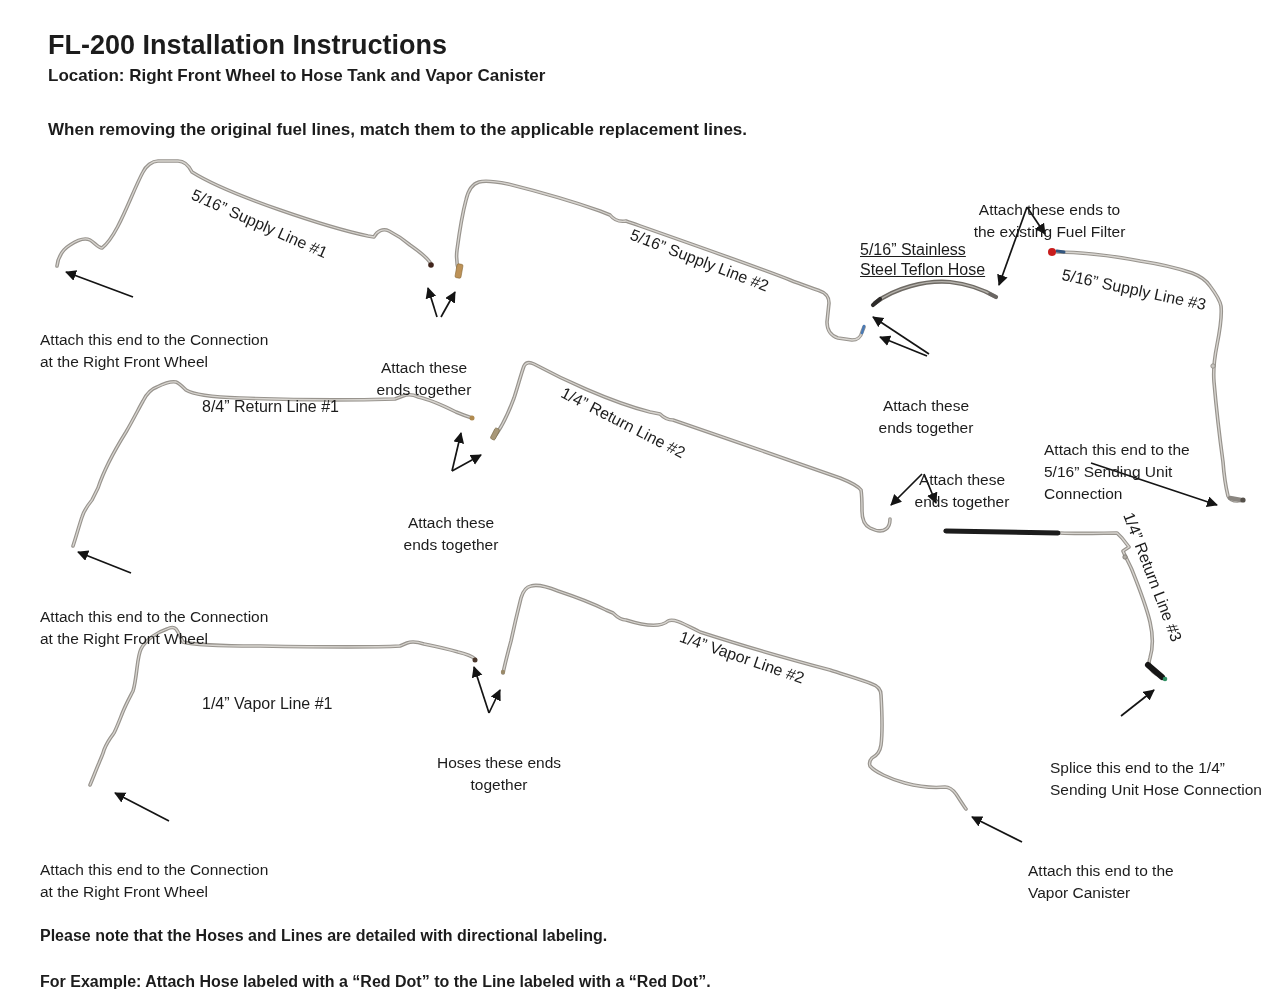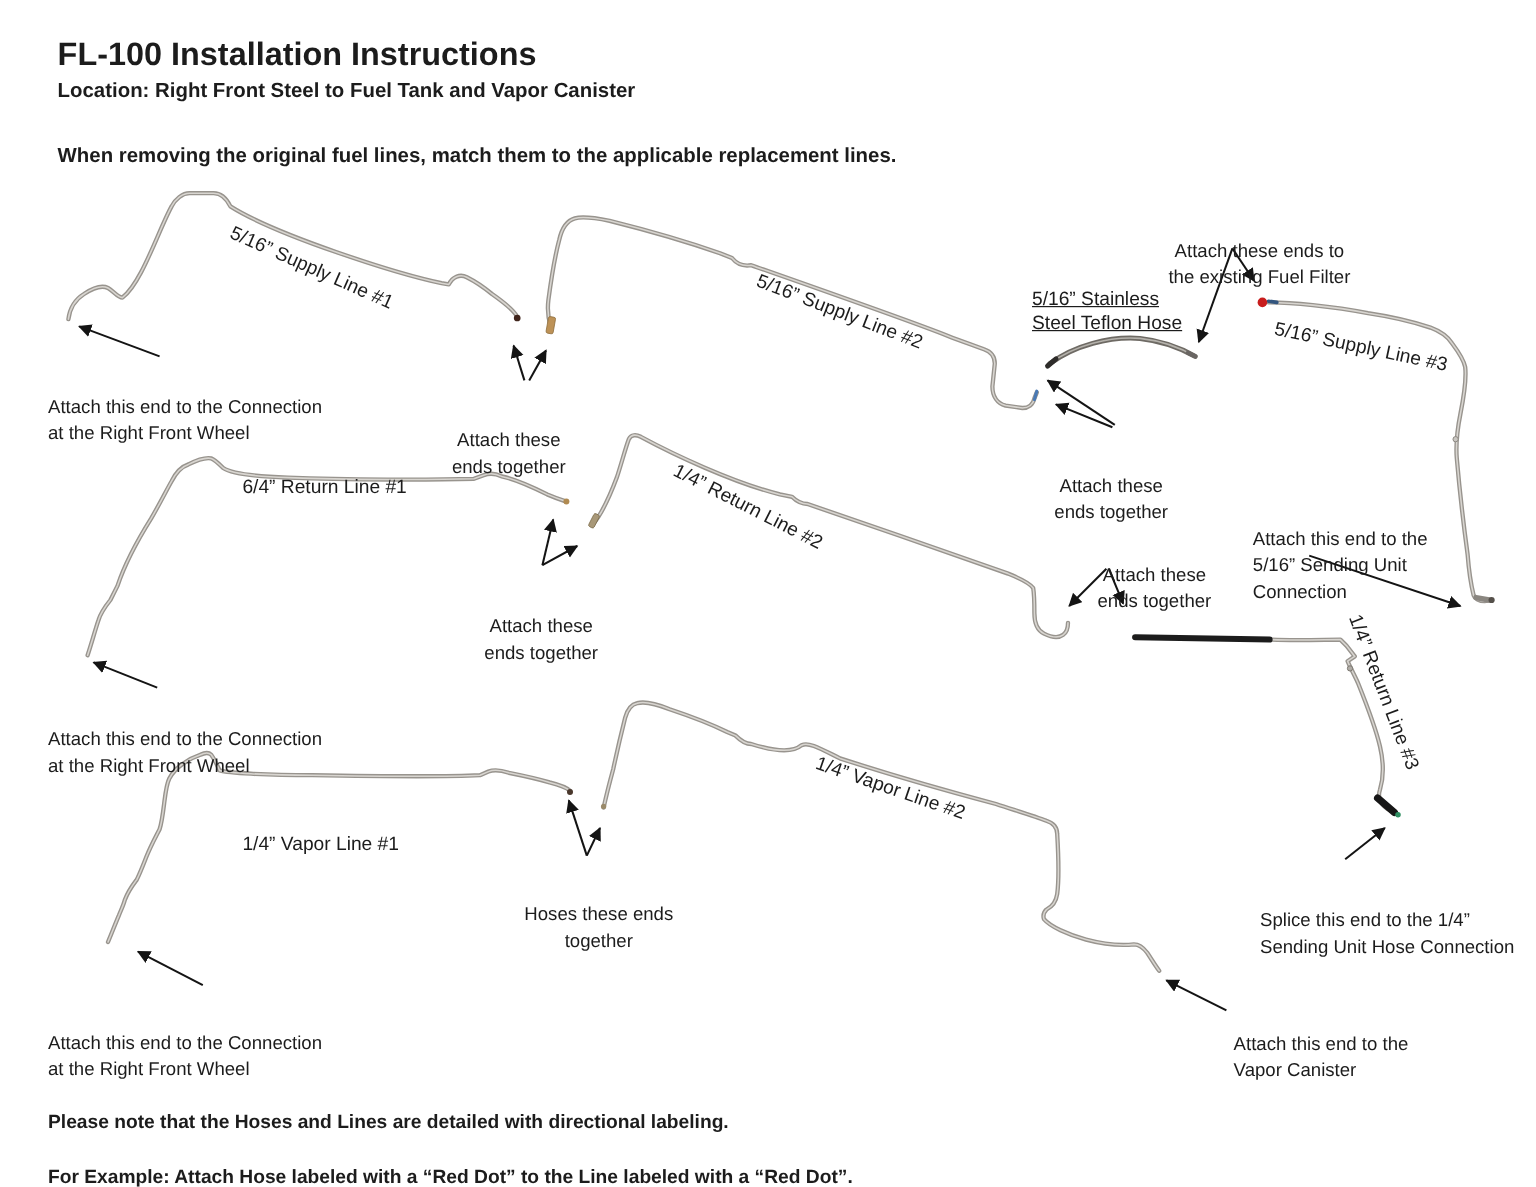--- a/index.html
+++ b/index.html
@@ -126,30 +126,30 @@
       <path class="arrow" marker-end="url(#ah)" d="M922,474 L891,505"></path>
       <path class="arrow" marker-end="url(#ah)" d="M924,474 L936,503"></path>
       <path class="arrow" marker-end="url(#ah)" d="M1121,716 L1154,690"></path>
       <path class="arrow" marker-end="url(#ah)" d="M169,821 L115,793"></path>
       <path class="arrow" marker-end="url(#ah)" d="M489,713 L474,667"></path>
       <path class="arrow" marker-end="url(#ah)" d="M489,713 L500,690"></path>
       <path class="arrow" marker-end="url(#ah)" d="M1022,842 L972,817"></path>
     </g>
   </svg>
 
-  <div class="abs t-title" style="left:48px;top:30px;">FL-100 Installation Instructions</div>
-  <div class="abs t-sub" style="left:48px;top:66px;">Location: Right Front Steel to Fuel Tank and Vapor Canister</div>
+  <div class="abs t-title" style="left:48px;top:30px;">FL-200 Installation Instructions</div>
+  <div class="abs t-sub" style="left:48px;top:66px;">Location: Right Front Wheel to Hose Tank and Vapor Canister</div>
   <div class="abs t-intro" style="left:48px;top:120px;text-align:center;">When removing the original fuel lines, match them to the applicable replacement lines.</div>
 
   <div class="lbl rot" style="left:196px;top:186px;transform:rotate(24deg);">5/16” Supply Line #1</div>
   <div class="lbl rot" style="left:634px;top:226px;transform:rotate(21deg);">5/16” Supply Line #2</div>
   <div class="lbl rot" style="left:1064px;top:266px;transform:rotate(12deg);">5/16” Supply Line #3</div>
   <div class="lbl" style="left:860px;top:240px;white-space:pre-line;line-height:20px;text-decoration:underline;">5/16” Stainless
 Steel Teflon Hose</div>
-  <div class="lbl" style="left:202px;top:398px;">6/4” Return Line #1</div>
+  <div class="lbl" style="left:202px;top:398px;">8/4” Return Line #1</div>
   <div class="lbl rot" style="left:566px;top:384px;transform:rotate(27deg);">1/4” Return Line #2</div>
   <div class="lbl rot" style="left:1136px;top:510px;transform:rotate(69deg);">1/4” Return Line #3</div>
   <div class="lbl" style="left:202px;top:653px;margin-top:42px;">1/4” Vapor Line #1</div>
   <div class="lbl rot" style="left:683px;top:628px;transform:rotate(19deg);">1/4” Vapor Line #2</div>
 
   <div class="ann" style="left:40px;top:289px;width:280px;">Attach this end to the Connection
 at the Right Front Wheel</div>
   <div class="ann center" style="left:374px;top:317px;width:100px;">Attach these
 ends together</div>
   <div class="ann center" style="left:962px;top:159px;width:175px;">Attach these ends to

